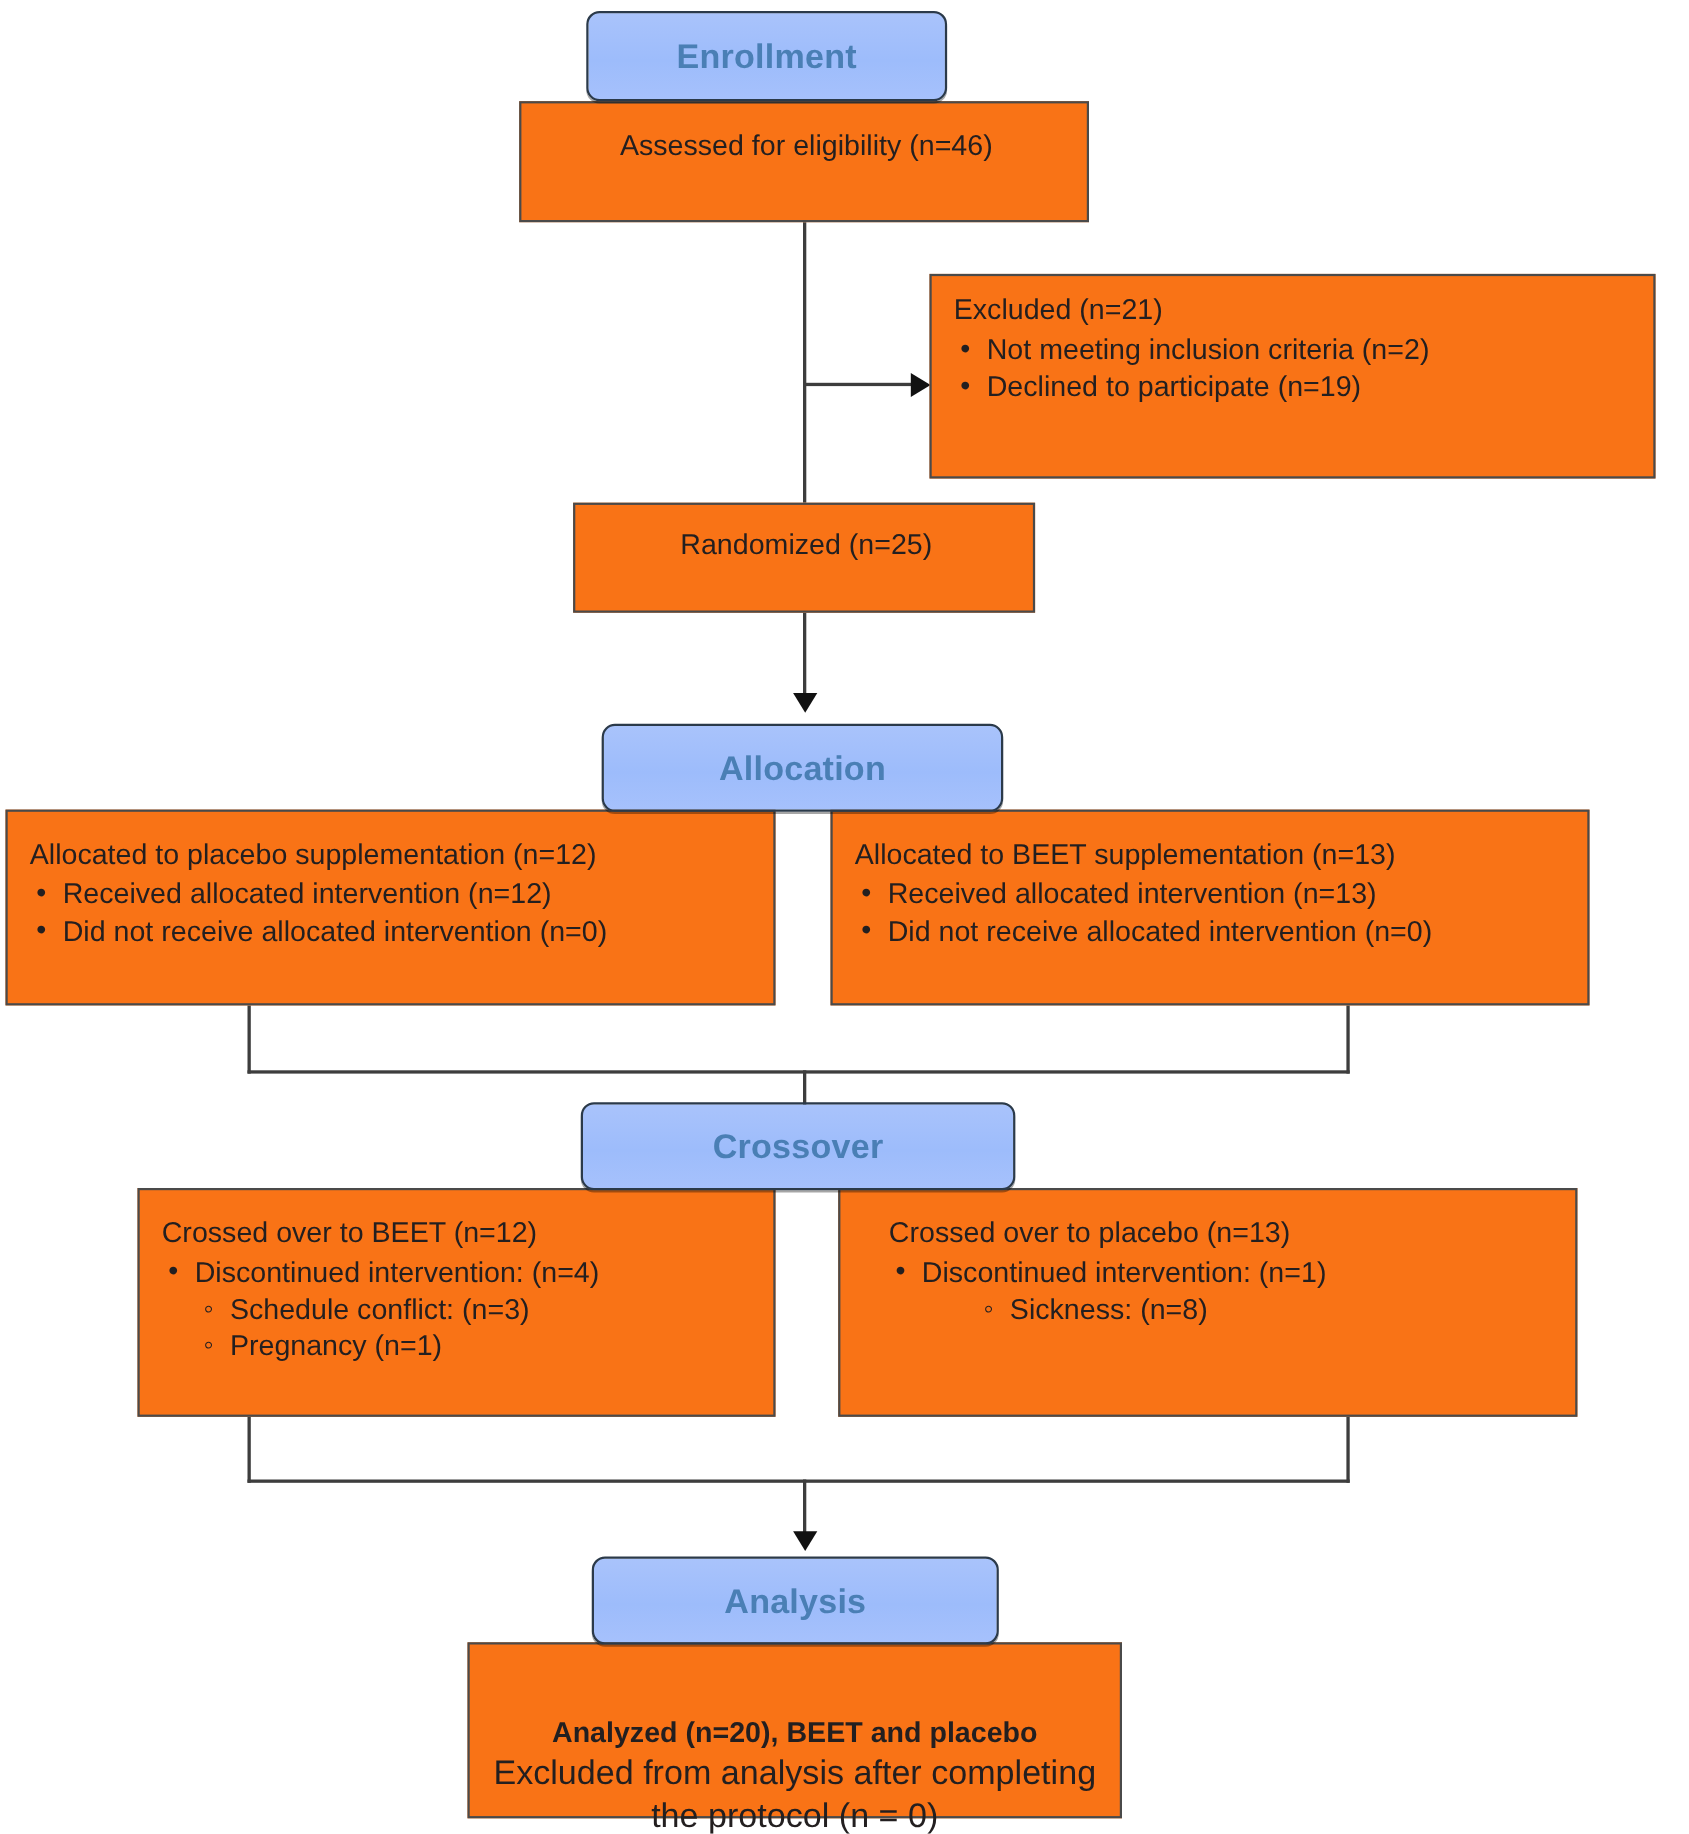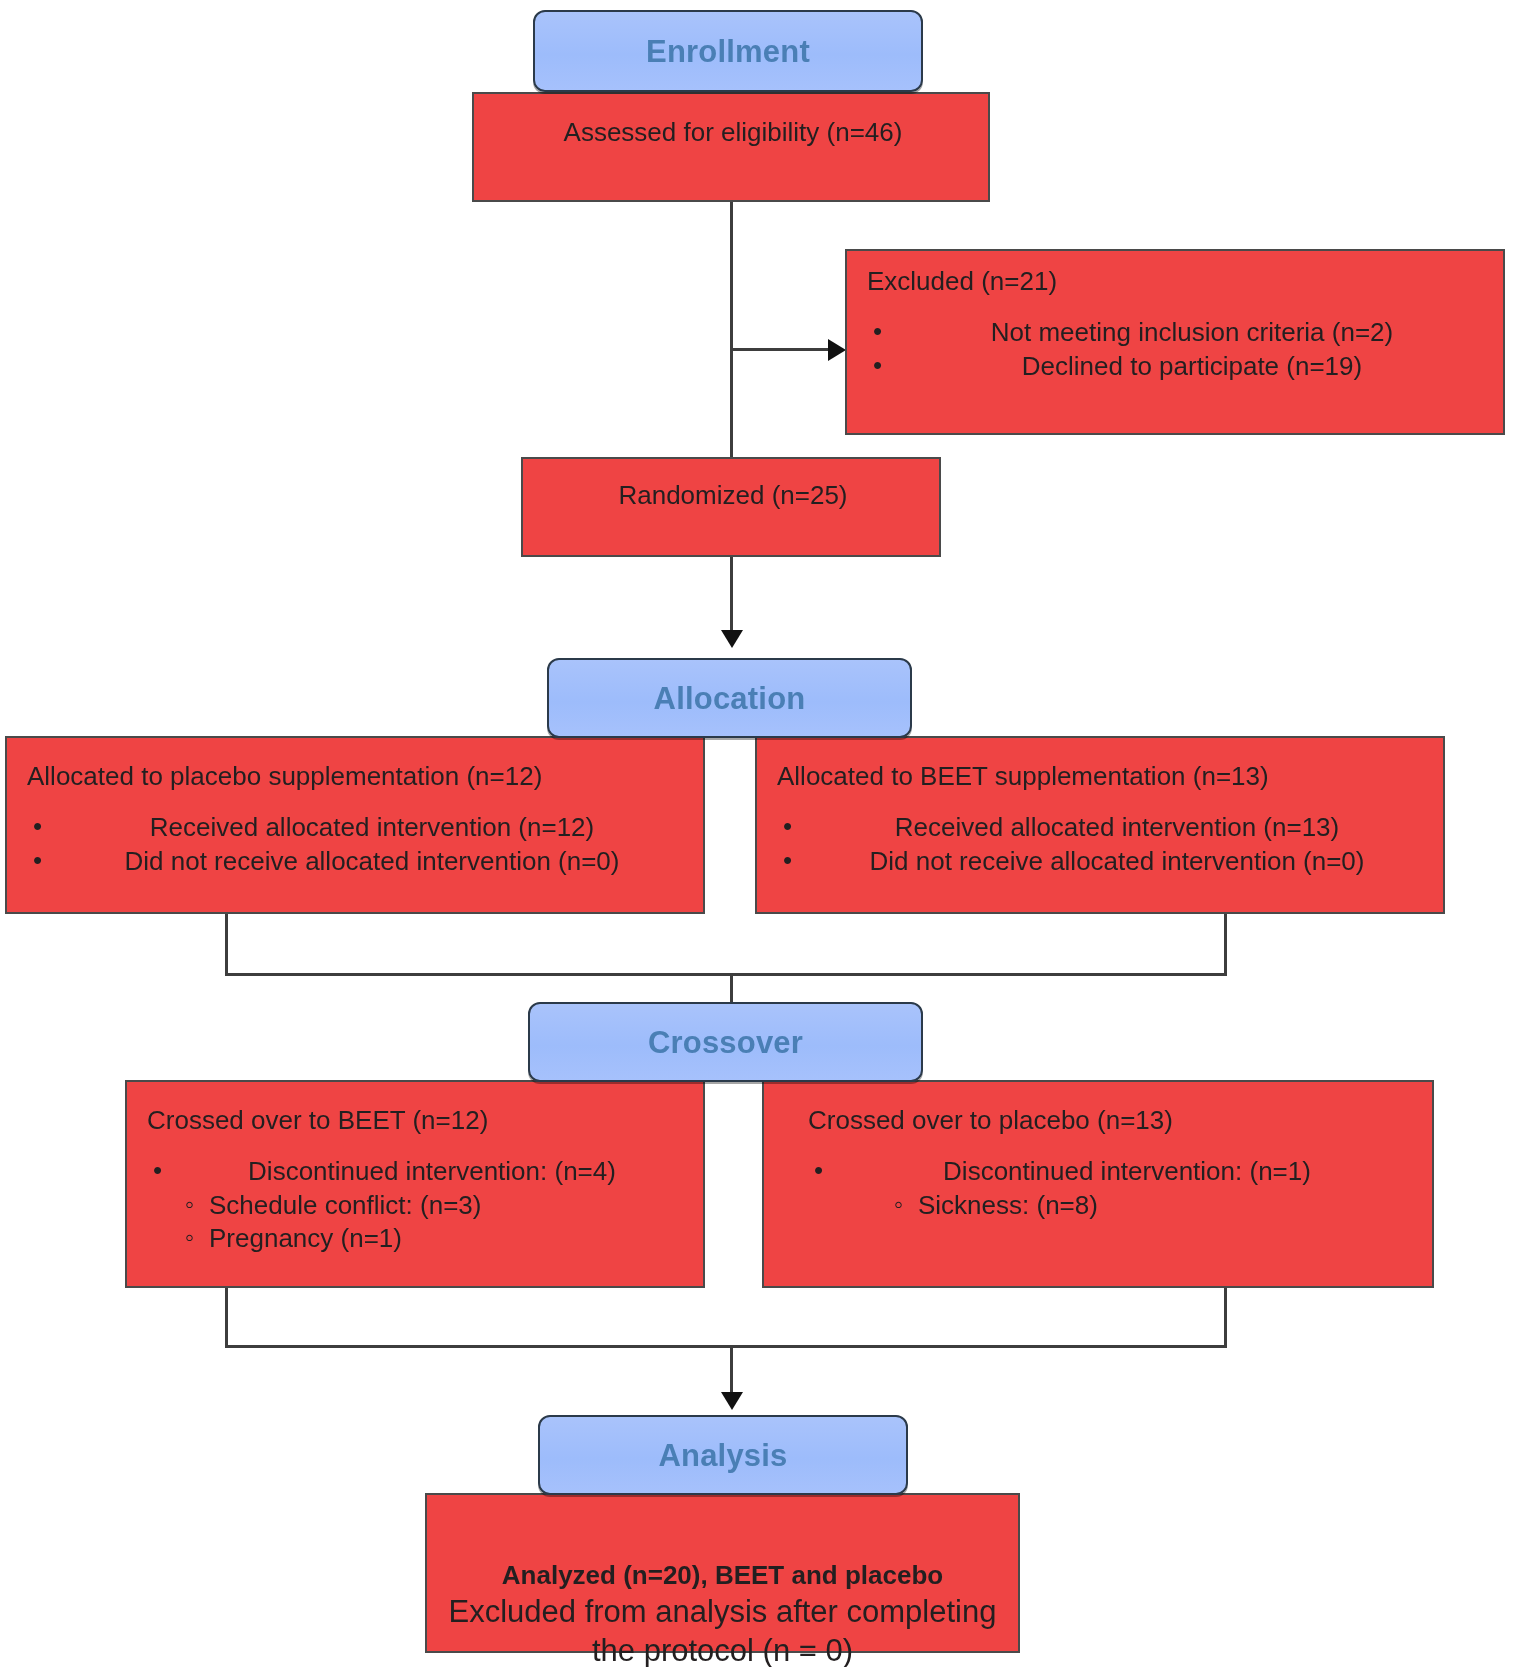--- a/index.html
+++ b/index.html
@@ -37,40 +37,39 @@
     font-weight: bold;
     color: #4a7fb5;
     letter-spacing: 0.2px;
     line-height: 1;
   }
 
   
   .box {
     position: absolute;
     box-sizing: border-box;
-    background: #ef4444;
+    background: #f97316;
     border: 2px solid #4a4a4a;
     z-index: 3;
   }
   .box-inner {
     padding: 14px 16px 10px 20px;
   }
   .box-title {
     font-size: 26px;
     line-height: 1.30;
     color: #231f20;
     white-space: nowrap;
   }
   .box-title.centered { text-align: center; }
 
   ul.bullets {
     list-style: none;
-    margin: 17px 0 0 0;
+    margin: 2px 0 0 0;
     padding: 0;
-    text-align: center;
   }
   ul.bullets > li {
     position: relative;
     font-size: 26px;
     line-height: 1.30;
     color: #231f20;
     padding-left: 30px;
     white-space: nowrap;
   }
   ul.bullets > li::before {
@@ -150,21 +149,21 @@
     border-bottom: 11px solid transparent;
     border-left: 18px solid #111111;
     z-index: 2;
   }
 </style>
 </head>
 <body>
 
 <div id="canvas">
 
-  <div class="stage" style="left:533px; top:10px; width:390px; height:82px;">
+  <div class="stage" style="left:533px; top:10px; width:328px; height:82px;">
     <span class="stage-label">Enrollment</span>
   </div>
 
   <div class="box" style="left:472px; top:92px; width:518px; height:110px;">
     <div class="box-inner" style="padding-top:22px;">
       <div class="box-title centered">Assessed for eligibility (n=46)</div>
     </div>
   </div>
 
   <div class="vline" style="left:730px; top:202px; width:3px; height:255px;"></div>

